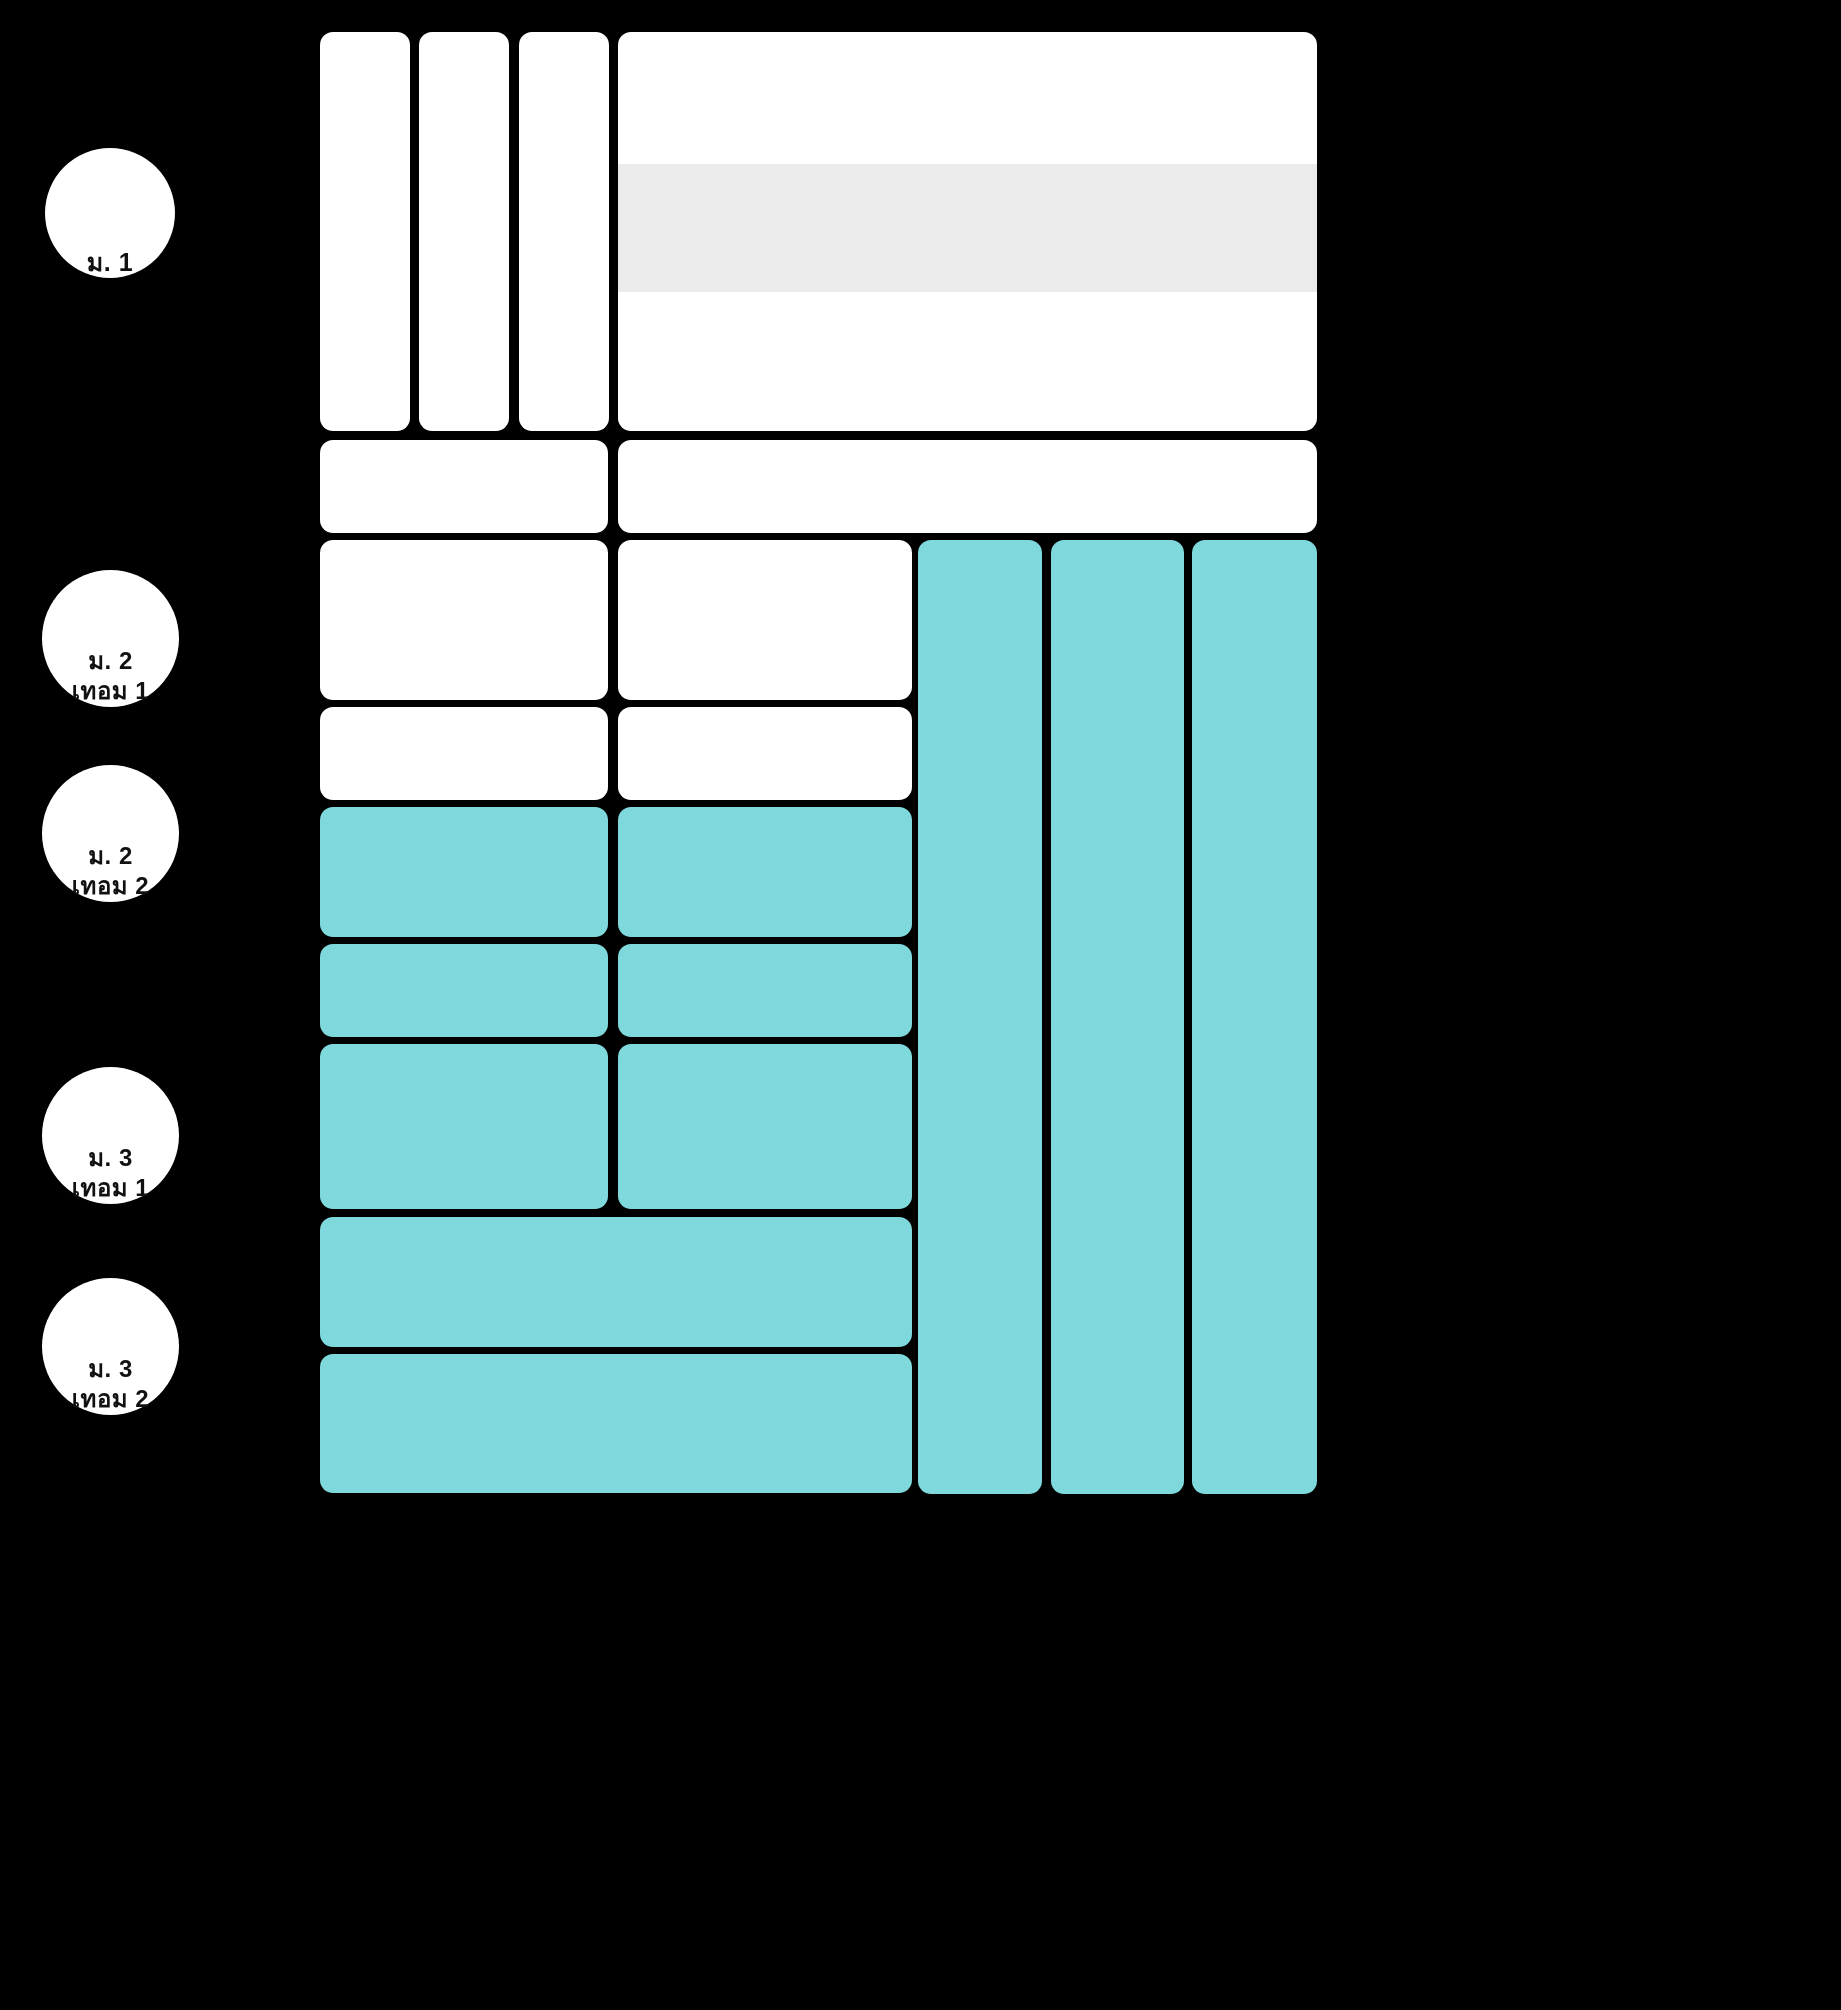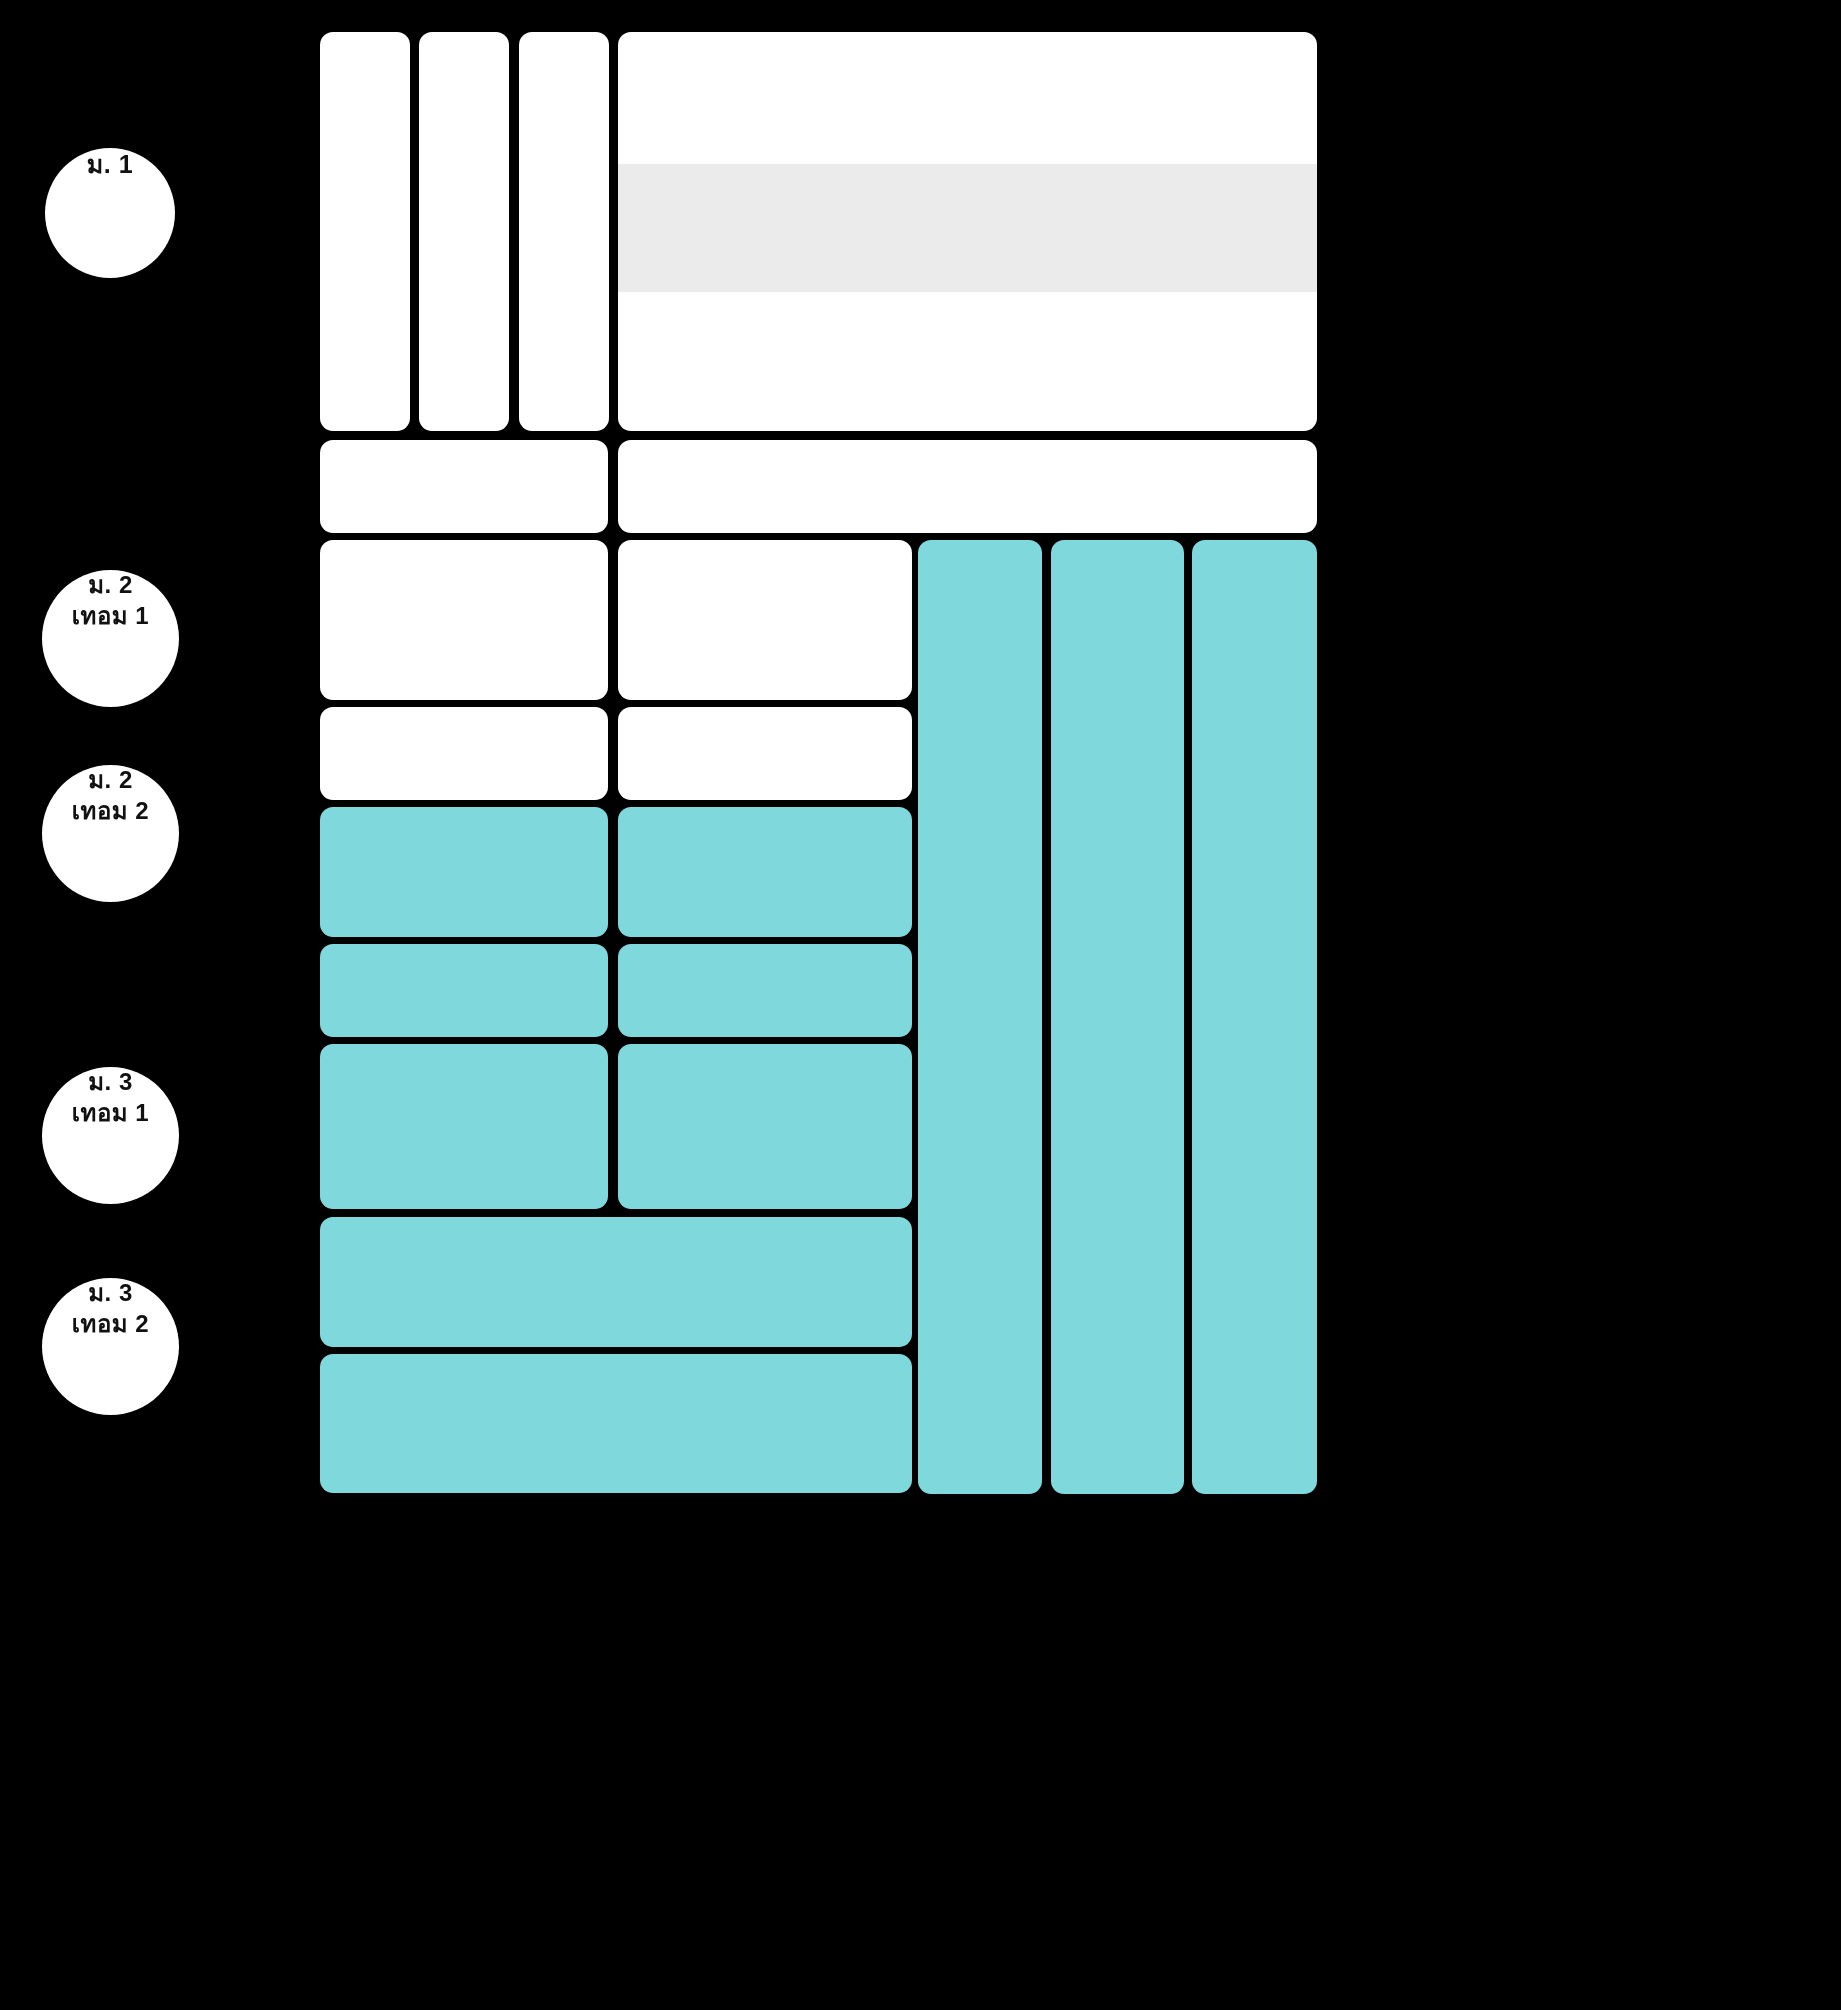--- a/index.html
+++ b/index.html
@@ -22,21 +22,21 @@
   }
 
   
   .stage-circle {
     position: absolute;
     background: #ffffff;
     border-radius: 50%;
     display: flex;
     flex-direction: column;
     align-items: center;
-    justify-content: flex-start;
+    justify-content: flex-end;
     color: #111111;
     font-weight: 700;
     line-height: 1.28;
     text-align: center;
     letter-spacing: 0.5px;
     user-select: none;
   }
   .stage-circle .ln { display: block; white-space: nowrap; }
 
   

